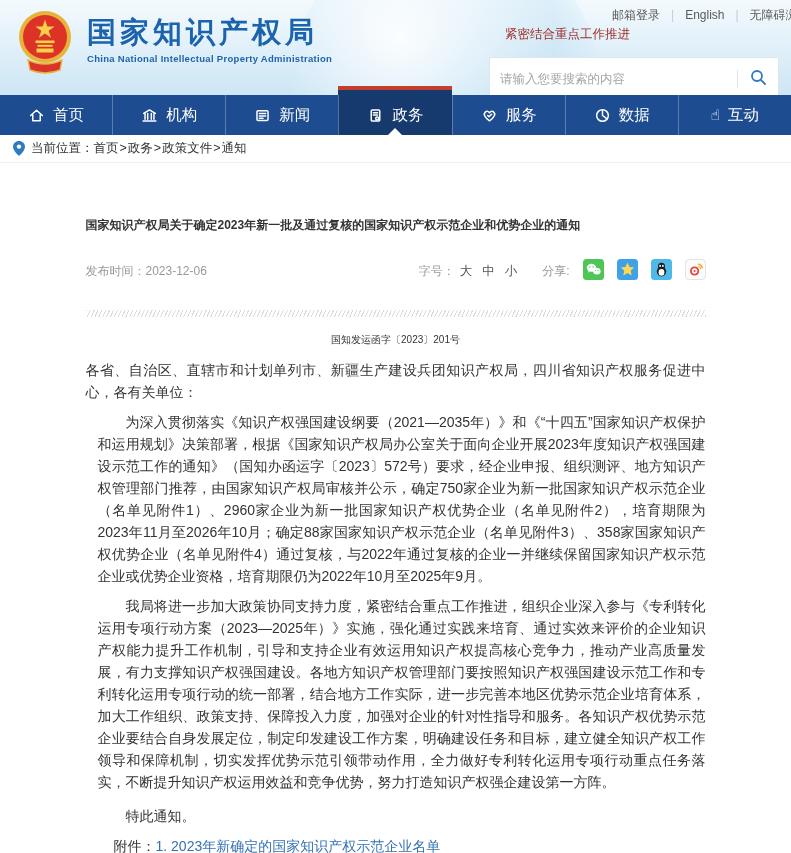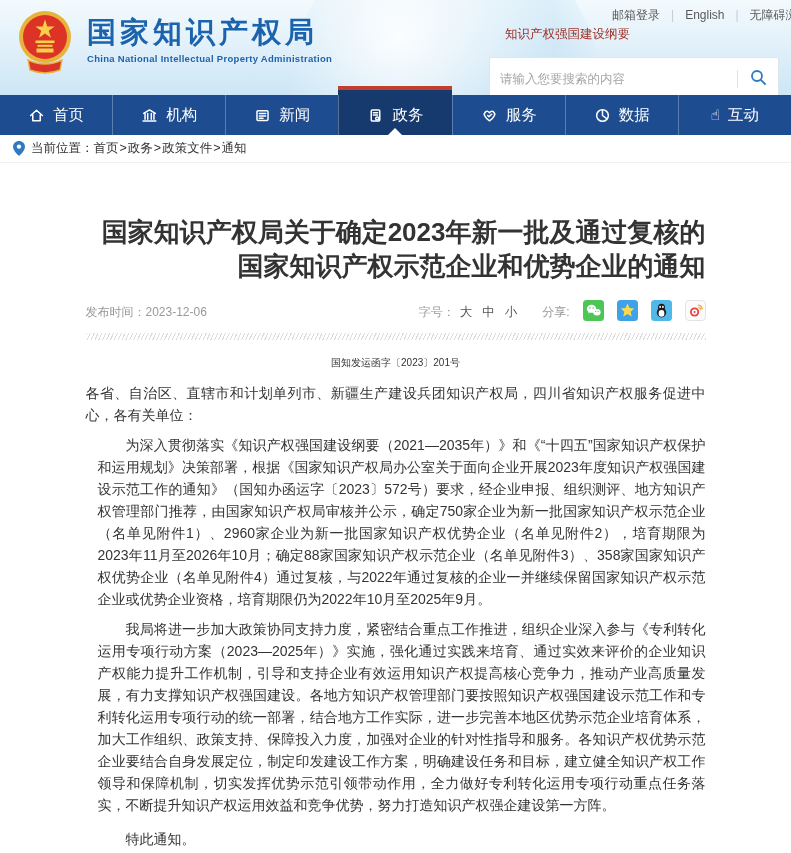--- a/index.html
+++ b/index.html
@@ -43,22 +43,22 @@
   .tab-tri{position:absolute;bottom:0;left:50%;margin-left:-7px;width:0;height:0;
            border-left:7px solid transparent;border-right:7px solid transparent;border-bottom:7px solid #fff;}
   
   .breadcrumb{height:28px;display:flex;align-items:center;padding-left:13px;font-size:12.5px;color:#333;
               background:#fff;border-bottom:1px solid #f0f0f0;}
   .breadcrumb .pin{margin-right:6px;display:flex;align-items:center;}
   .breadcrumb a{color:#333;text-decoration:none;cursor:pointer;}
   .crumb-gt{margin:0 1px;color:#333;}
   
   .content{width:620px;margin:0 auto;padding-top:34px;}
-  .title{font-size:26px;line-height:34px;font-weight:bold;color:var(--body-text);text-align:right;margin:18px 0 18px;}
-  .meta{display:flex;justify-content:space-between;align-items:center;font-size:12px;color:#999;height:22px;margin-bottom:10px;}
+  .title{font-size:12px;line-height:34px;font-weight:bold;color:var(--body-text);text-align:left;margin:11px 0 18px;}
+  .meta{display:flex;justify-content:space-between;align-items:center;font-size:12px;color:#999;height:22px;margin-bottom:28px;}
   .meta-right{display:flex;align-items:center;}
   .size-btn{color:#555;margin:0 5px;cursor:pointer;text-decoration:none;font-size:12.5px;}
   .share-label{margin-left:20px;}
   .share-icon{width:21px;height:21px;margin-left:13px;cursor:pointer;display:inline-flex;}
   .hatch{height:7px;background:repeating-linear-gradient(115deg,#dcdcdc 0px,#dcdcdc 1px,transparent 1px,transparent 3.5px);}
   .doc-number{text-align:center;font-size:10px;color:var(--body-text);margin:16px 0 12px;}
   #paragraphs p{font-size:14px;color:var(--body-text);line-height:22px;text-align:justify;margin:8px 0;}
   #paragraphs p.indent{text-indent:2em;margin-left:12px;}
   #paragraphs p.notice-end{margin-top:12px;}
   #attachments p{font-size:14px;line-height:22px;margin:8px 0;}
@@ -87,21 +87,21 @@
         </svg>
       </span>
       <div class="logo-text">
         <div class="site-title">国家知识产权局</div>
         <div class="site-subtitle">China National Intellectual Property Administration</div>
       </div>
     </div>
 
     <div class="top-links" id="topLinks"><a>邮箱登录</a><span class="sep">|</span><a>English</a><span class="sep">|</span><a>无障碍浏览</a></div>
     <div class="org-links" id="orgLinks">
-        <div>知识产权强国建设纲要</div>
+        <div>紧密结合重点工作推进</div>
       </div>
 
     <div class="search-bar">
       <input class="search-input" placeholder="请输入您要搜索的内容" style="">
       <span class="search-sep"></span>
       <button class="search-btn">
         <span>
           <svg width="17" height="17" viewBox="0 0 17 17">
             <circle cx="7" cy="7" r="5" stroke="#2e7bc1" stroke-width="1.8" fill="none"></circle>
             <path d="M10.8 10.8 L15 15" stroke="#2e7bc1" stroke-width="1.8" stroke-linecap="round"></path>

